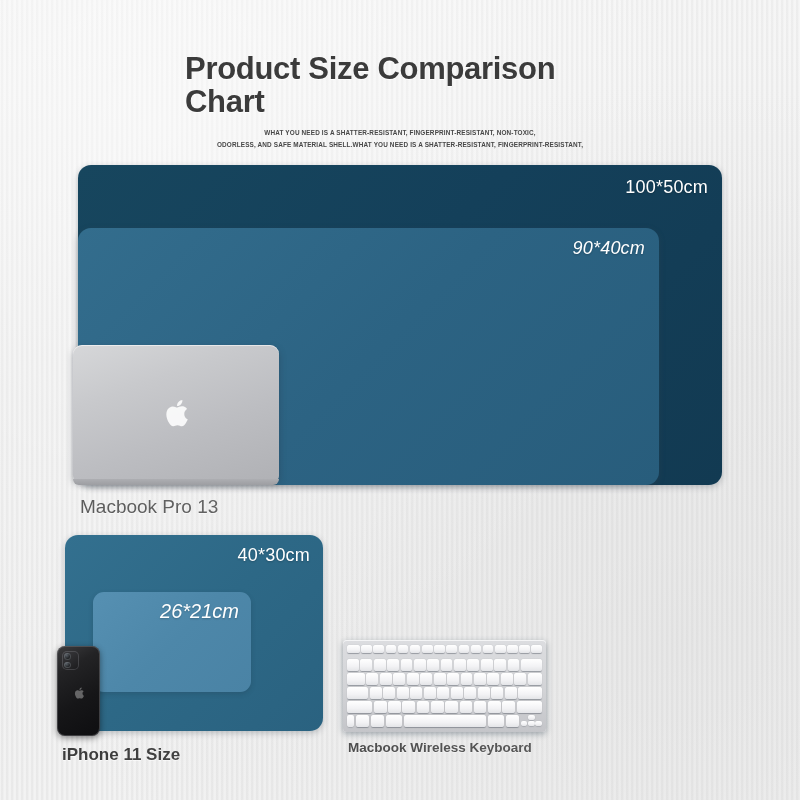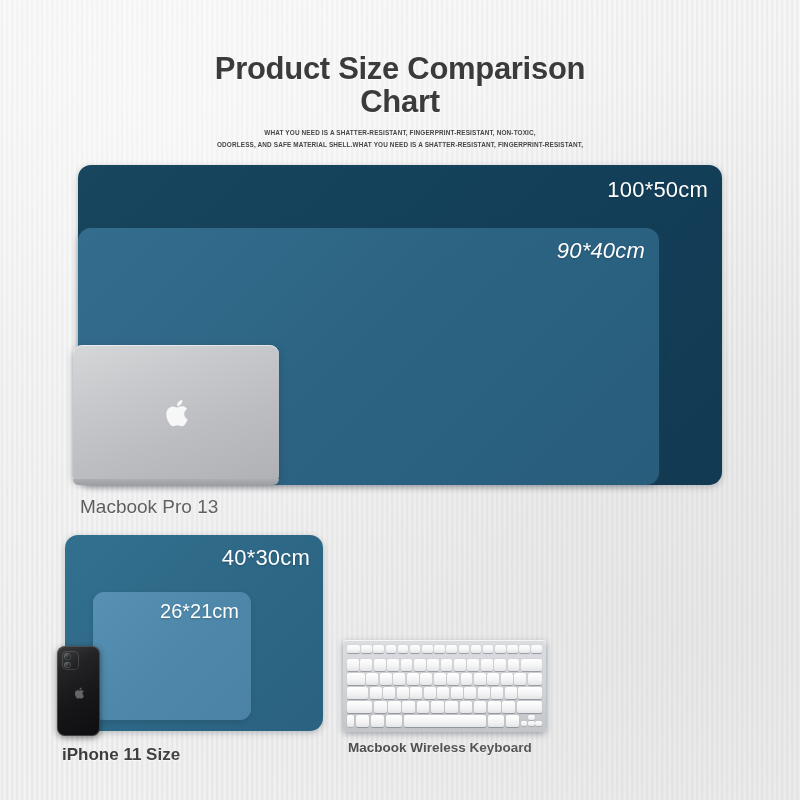--- a/index.html
+++ b/index.html
@@ -47,21 +47,21 @@
     z-index: 5;
   }
   .title {
     font-size: 31px;
     font-weight: bold;
     color: #3b3b3b;
     letter-spacing: -0.3px;
     line-height: 1.07;
     margin: 0 auto;
     width: 430px;
-    text-align: center;
+    text-align: left;
     text-shadow: 0 1px 0 rgba(255,255,255,0.75);
   }
   .subtitle {
     margin-top: 9px;
     font-size: 6.4px;
     font-weight: bold;
     color: #474747;
     letter-spacing: 0.15px;
     line-height: 1.85;
   }
@@ -69,21 +69,21 @@
 
   
   .mat {
     position: absolute;
     border-radius: 13px;
     box-shadow: 0 2px 6px rgba(60,70,80,0.30);
   }
   .mat-label {
     position: absolute;
     color: #ffffff;
-    font-size: 22px;
+    font-size: 18px;
     font-weight: 400;
     letter-spacing: 0.2px;
     white-space: nowrap;
     text-shadow: 0 1px 2px rgba(0,0,0,0.22);
   }
 
   
   #mat-100x50 {
     left: 78px; top: 165px;
     width: 644px; height: 320px;
@@ -139,25 +139,26 @@
     left: 65px; top: 535px;
     width: 258px; height: 196px;
     background: linear-gradient(135deg, #33708f 0%, #2d6886 50%, #2a6280 100%);
     z-index: 1;
   }
   #label-40x30 { right: 13px; top: 10px; }
 
   #mat-26x21 {
     position: absolute;
     left: 93px; top: 592px;
-    width: 158px; height: 128px;
+    width: 158px; height: 100px;
     border-radius: 11px;
     background: linear-gradient(135deg, #5690b2 0%, #4d87a9 50%, #4a83a5 100%);
     box-shadow: 0 2px 5px rgba(30,50,65,0.22);
     z-index: 2;
+    font-style: italic;
   }
   #label-26x21 {
     position: absolute;
     right: 12px; top: 8px;
     color: #ffffff;
     font-size: 20px;
     white-space: nowrap;
     text-shadow: 0 1px 2px rgba(0,0,0,0.2);
   }
 

